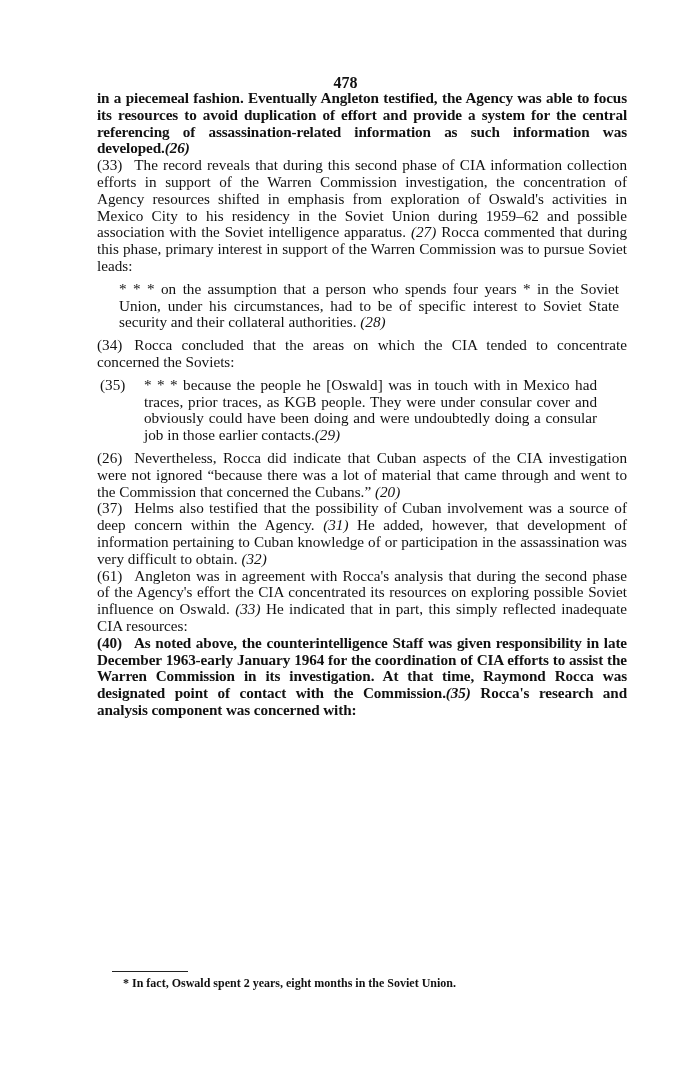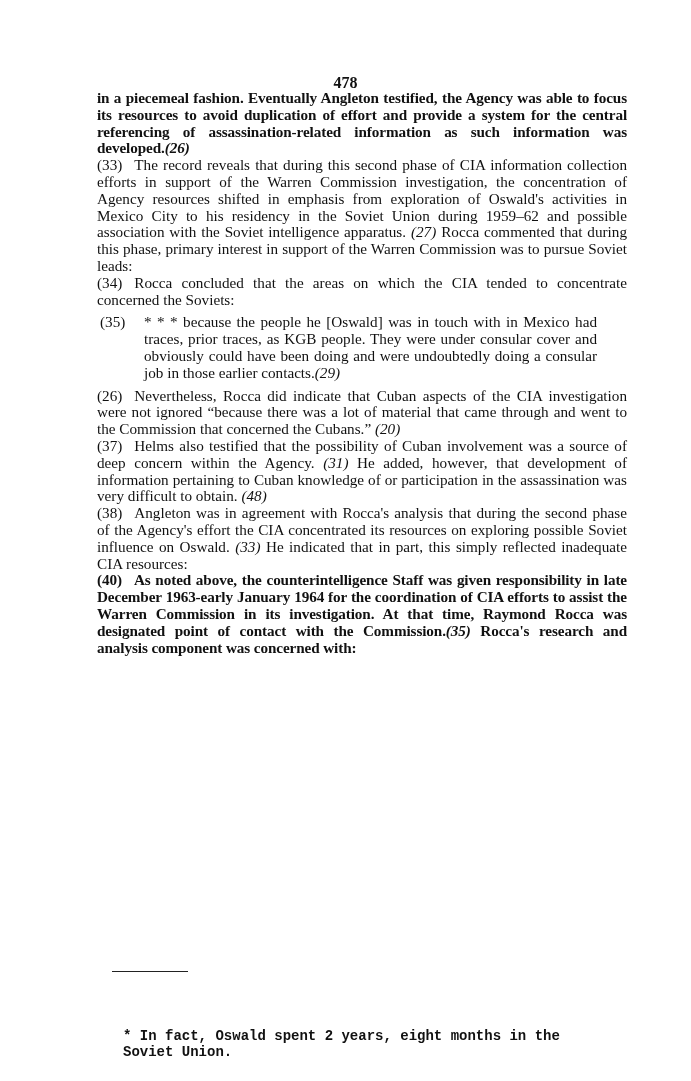--- a/index.html
+++ b/index.html
@@ -26,41 +26,45 @@
   .quote-numbered .qnum { flex: 0 0 auto; width: 44px; }
   .quote-numbered .qbody { flex: 1 1 auto; padding-right: 30px; }
   .quote-hang { margin: 6px 0 6px 3px !important; padding-left: 37px; text-indent: -37px; padding-right: 30px; }
   .num { margin-right: 12px; }
   i { }
   .footnote-rule {
     position: absolute; left: 112px; top: 971px; width: 76px; height: 0;
     border-top: 1.5px solid #222;
   }
   .footnote {
-    position: absolute; left: 123px; top: 1028px; width: 480px;
-    font-family: Liberation Mono, monospace; font-weight: bold; font-size: 14px;
+    position: absolute; left: 123px; top: 976px; width: 480px;
+    font-family: Liberation Serif, serif; font-weight: bold; font-size: 12px;
   }
 </style>
 </head>
 <body>
 
 <div class="page-num">478</div>
 
 <div class="body-text">
 
   <p class="para-dense">
     <span>in a piecemeal fashion. Eventually Angleton testified, the Agency was able to focus its resources to avoid duplication of effort and provide a system for the central referencing of assassination-related information as such information was developed.</span><i>(26)</i>
   </p>
 
   <p class="para-normal">
     <span class="num">(33)</span><span>The record reveals that during this second phase of CIA information collection efforts in support of the Warren Commission investigation, the concentration of Agency resources shifted in emphasis from exploration of Oswald's activities in Mexico City to his residency in the Soviet Union during 1959–62 and possible association with the Soviet intelligence apparatus.</span>
     <i>(27)</i>
     <span>Rocca commented that during this phase, primary interest in support of the Warren Commission was to pursue Soviet leads:</span>
   </p>
 
+  <p class="para-normal quote">
+    <span>* * * on the assumption that a person who spends four years * in the Soviet Union, under his circumstances, had to be of specific interest to Soviet State security and their collateral authorities.</span>
+    <i>(28)</i>
+  </p>
 
   <p class="para-normal">
     <span class="num">(34)</span><span>Rocca concluded that the areas on which the CIA tended to concentrate concerned the Soviets:</span>
   </p>
 
   <div class="para-normal quote-numbered">
     <span class="qnum">(35)</span>
     <span class="qbody">
       <span>* * * because the people he [Oswald] was in touch with in Mexico had traces, prior traces, as KGB people. They were under consular cover and obviously could have been doing and were undoubtedly doing a consular job in those earlier contacts.</span><i>(29)</i>
     </span>
@@ -68,25 +72,25 @@
 
   <p class="para-normal">
     <span class="num">(26)</span><span>Nevertheless, Rocca did indicate that Cuban aspects of the CIA investigation were not ignored “because there was a lot of material that came through and went to the Commission that concerned the Cubans.”</span>
     <i>(20)</i>
   </p>
 
   <p class="para-normal">
     <span class="num">(37)</span><span>Helms also testified that the possibility of Cuban involvement was a source of deep concern within the Agency.</span>
     <i>(31)</i>
     <span>He added, however, that development of information pertaining to Cuban knowledge of or participation in the assassination was very difficult to obtain.</span>
-    <i>(48)</i>
+    <i>(32)</i>
   </p>
 
   <p class="para-normal">
-    <span class="num">(38)</span><span>Angleton was in agreement with Rocca's analysis that during the second phase of the Agency's effort the CIA concentrated its resources on exploring possible Soviet influence on Oswald.</span>
+    <span class="num">(61)</span><span>Angleton was in agreement with Rocca's analysis that during the second phase of the Agency's effort the CIA concentrated its resources on exploring possible Soviet influence on Oswald.</span>
     <i>(33)</i>
     <span>He indicated that in part, this simply reflected inadequate CIA resources:</span>
   </p>
 
 
   <p class="para-dense">
     <span class="num">(40)</span><span>As noted above, the counterintelligence Staff was given responsibility in late December 1963-early January 1964 for the coordination of CIA efforts to assist the Warren Commission in its investigation. At that time, Raymond Rocca was designated point of contact with the Commission.</span><i>(35)</i>
     <span>Rocca's research and analysis component was concerned with:</span>
   </p>
 

